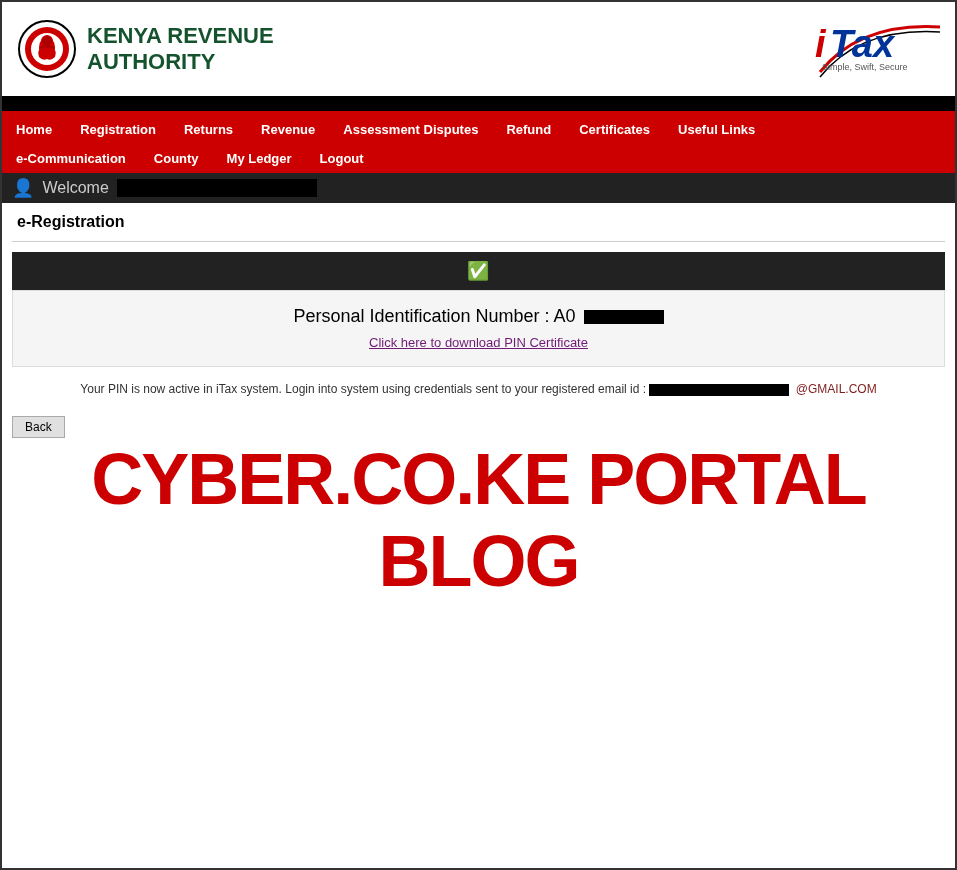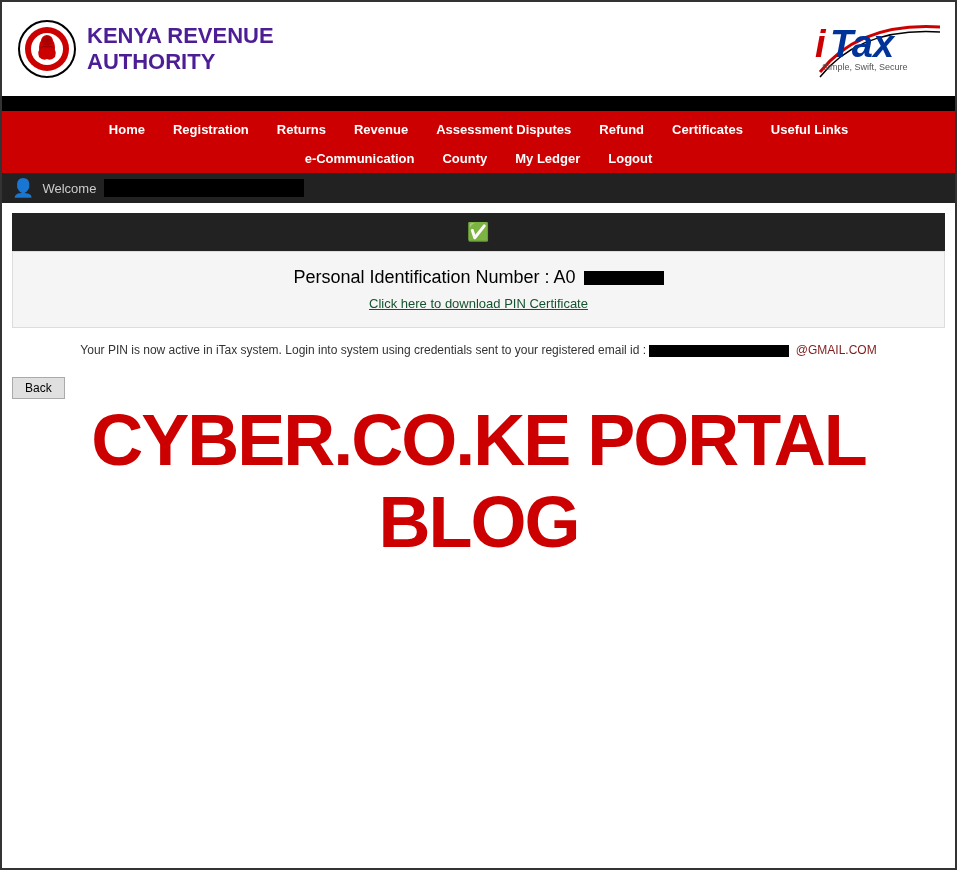--- a/index.html
+++ b/index.html
@@ -25,21 +25,21 @@
       align-items: center;
       gap: 10px;
     }
     .kra-emblem {
       width: 60px;
       height: 60px;
     }
     .kra-text {
       font-size: 22px;
       font-weight: bold;
-      color: #4c1d95;
+      color: #14532d;
       line-height: 1.2;
       text-transform: uppercase;
     }
     .itax-logo {
       text-align: right;
     }
     .itax-swoosh {
       width: 180px;
       height: 70px;
     }
@@ -60,21 +60,20 @@
 
     
     .nav-bar {
       background: #cc0000;
       padding: 0;
     }
     .nav-row {
       display: flex;
       align-items: center;
       flex-wrap: wrap;
-      justify-content: center;
     }
     .nav-item {
       color: #fff;
       padding: 7px 14px;
       font-size: 13px;
       font-weight: bold;
       cursor: pointer;
       text-decoration: none;
       display: inline-block;
       white-space: nowrap;
@@ -87,21 +86,21 @@
       align-items: center;
       padding: 4px 10px;
       gap: 8px;
     }
     .welcome-bar .user-icon {
       font-size: 18px;
       color: #ccc;
     }
     .welcome-bar .welcome-text {
       color: #ccc;
-      font-size: 13px;
+      font-size: 16px;
     }
     .welcome-bar .username-box {
       background: #000;
       color: #000;
       width: 200px;
       height: 18px;
       display: inline-block;
     }
 
     
@@ -154,21 +153,21 @@
     .pin-number {
       background: #000;
       color: #000;
       display: inline-block;
       width: 80px;
       height: 14px;
       vertical-align: middle;
       margin-left: 3px;
     }
     .download-link {
-      color: #14532d;
+      color: #701a75;
       text-decoration: underline;
       font-size: 13px;
       cursor: pointer;
     }
 
     
     .email-notice {
       text-align: center;
       font-size: 12px;
       color: #333;
@@ -274,20 +273,21 @@
 </div>
 
 <div class="welcome-bar">
   <span class="user-icon">👤</span>
   <span class="welcome-text">Welcome</span>
   <span class="username-box"></span>
 </div>
 
 <div class="content-area">
 
+  <div class="page-title">e-Registration</div>
 
   <div class="success-banner">
     <span class="check-icon">✅</span>
   </div>
 
   <div class="info-section">
     <div class="pin-line">
       <span>Personal Identification Number : A0</span>
       <span class="pin-number"></span>
     </div>

